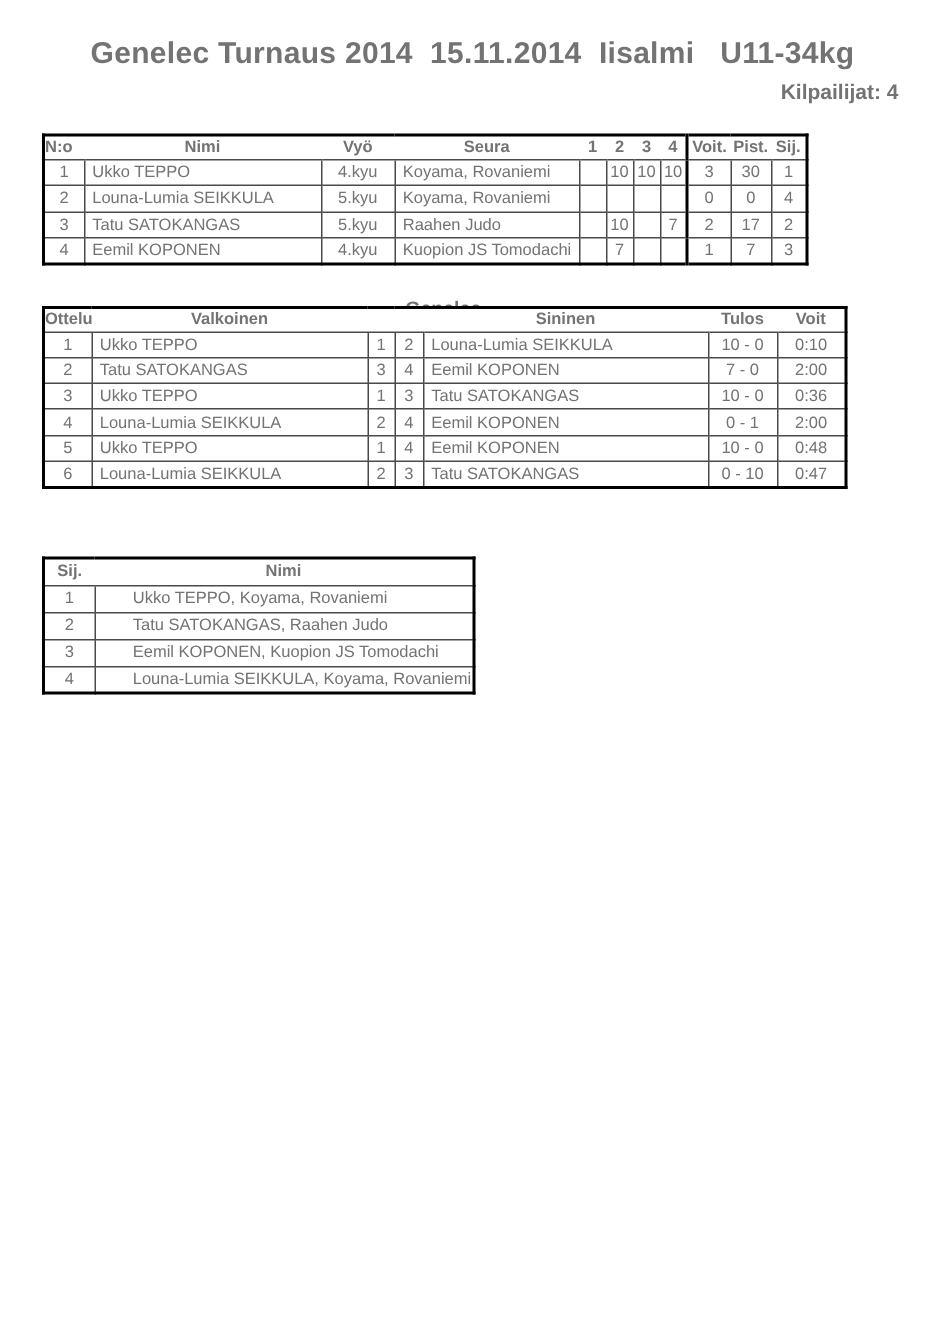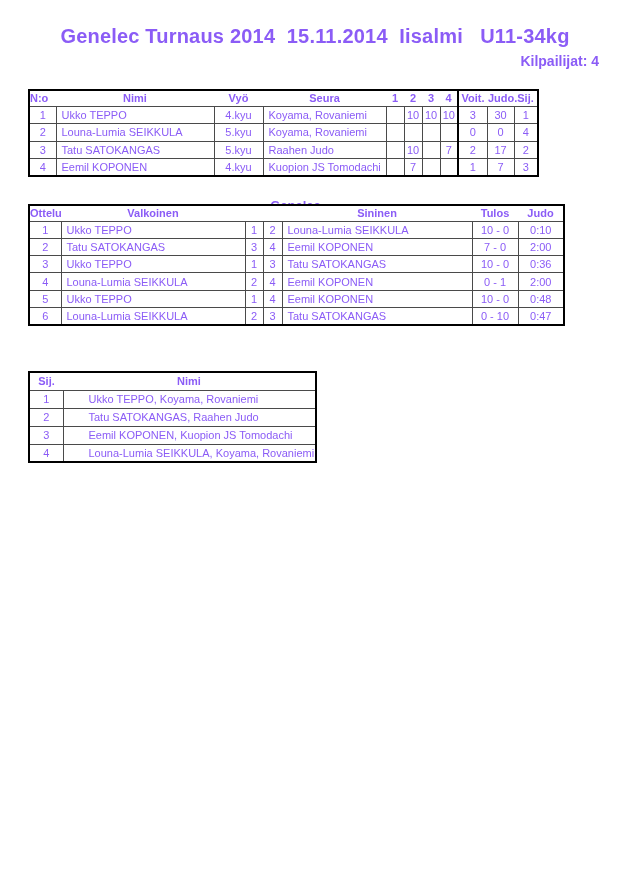--- a/index.html
+++ b/index.html
@@ -1,21 +1,21 @@
 <!DOCTYPE html>
 <html><head>
 <meta charset="utf-8">
 <style>
   html,body { margin:0; padding:0; background:#ffffff; }
   .page {
     position:relative;
     width:630px; height:891px;
     background:#ffffff;
     font-family:"Liberation Sans", sans-serif;
-    color:#8b5cf6;
+    color:#737373;
     overflow:hidden;
   }
   .doc-title {
     position:absolute; top:25px; left:0; width:630px;
     text-align:center; font-size:20px; font-weight:bold;
     white-space:pre; letter-spacing:0.2px;
   }
   .count-label {
     position:absolute; top:53px; right:31px;
     font-size:14px; font-weight:bold;
@@ -108,21 +108,21 @@
       <tr>
           <th>N:o</th>
           <th>Nimi</th>
           <th>Vyö</th>
           <th>Seura</th>
           <th>1</th>
           <th>2</th>
           <th>3</th>
           <th>4</th>
           <th>Voit.</th>
-          <th>Judo.</th>
+          <th>Pist.</th>
           <th>Sij.</th>
         </tr>
     </thead>
     <tbody>
         <tr>
           <td>1</td>
           <td>Ukko TEPPO</td>
           <td>4.kyu</td>
           <td>Koyama, Rovaniemi</td>
           <td></td>
@@ -188,21 +188,21 @@
         <col>
       </colgroup>
     <thead>
       <tr>
           <th>Ottelu</th>
           <th>Valkoinen</th>
           <th></th>
           <th></th>
           <th>Sininen</th>
           <th>Tulos</th>
-          <th>Judo</th>
+          <th>Voit</th>
         </tr>
     </thead>
     <tbody>
         <tr>
           <td>1</td>
           <td>Ukko TEPPO</td>
           <td>1</td>
           <td>2</td>
           <td>Louna-Lumia SEIKKULA</td>
           <td>10 - 0</td>

